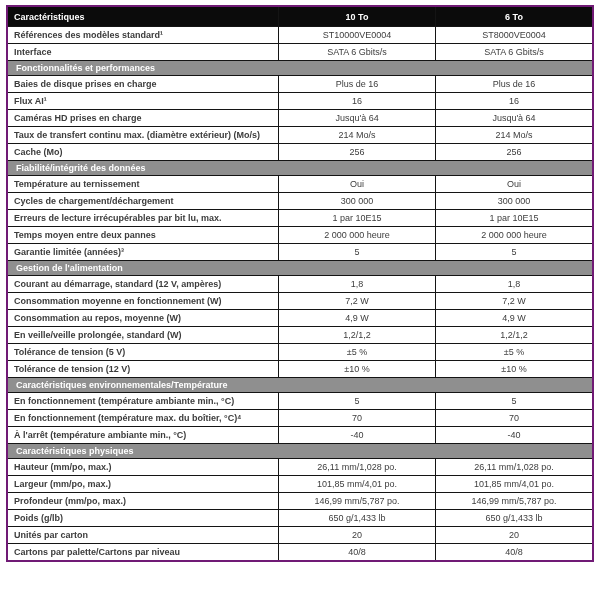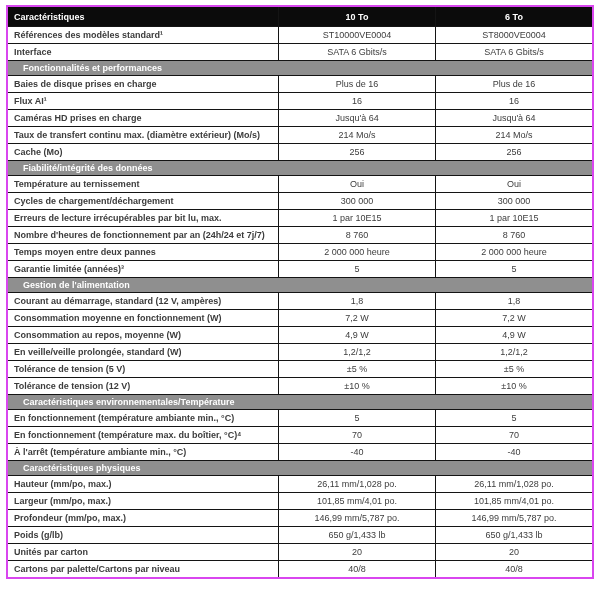--- a/index.html
+++ b/index.html
@@ -12,42 +12,42 @@
     width: 600px;
     height: 605px;
     box-sizing: border-box;
     padding: 5px 5px 0 6px;
     background: #ffffff;
   }
   table.spec-table {
     width: 588px;
     border-collapse: collapse;
     table-layout: fixed;
-    border: 2px solid #d946ef;
+    border: 2px solid #701a75;
   }
   .spec-table th, .spec-table td {
     border: 1px solid #141414;
     font-size: 9px;
     line-height: 10px;
     overflow: hidden;
   }
   .spec-table thead th {
     background: #0b0b0b;
     color: #ffffff;
     font-weight: bold;
     padding: 5px 6px 4px 6px;
   }
   th.col-label { text-align: left; width: 47.2%; }
   th.col-val   { text-align: center; width: 26.4%; }
   tr.section-row td {
     background: #8f8f8f;
     color: #ffffff;
     font-weight: bold;
     text-align: left;
-    padding: 2px 15px;
+    padding: 2px 8px;
   }
   tr.data-row td {
     background: #ffffff;
     color: #3c3c3c;
     padding: 3px 6px;
   }
   td.label-cell { text-align: left; font-weight: bold; }
   td.value-cell { text-align: center; color: #40444d; }
 </style>
 </head>
@@ -113,25 +113,20 @@
           <td class="label-cell">Cycles de chargement/déchargement</td>
           <td class="value-cell">300 000</td>
           <td class="value-cell">300 000</td>
         </tr>
         <tr class="data-row">
           <td class="label-cell">Erreurs de lecture irrécupérables par bit lu, max.</td>
           <td class="value-cell">1 par 10E15</td>
           <td class="value-cell">1 par 10E15</td>
         </tr>
         <tr class="data-row">
-          <td class="label-cell">Nombre d'heures de fonctionnement par an (24h/24 et 7j/7)</td>
-          <td class="value-cell">8 760</td>
-          <td class="value-cell">8 760</td>
-        </tr>
-        <tr class="data-row">
           <td class="label-cell">Temps moyen entre deux pannes</td>
           <td class="value-cell">2 000 000 heure</td>
           <td class="value-cell">2 000 000 heure</td>
         </tr>
         <tr class="data-row">
           <td class="label-cell">Garantie limitée (années)³</td>
           <td class="value-cell">5</td>
           <td class="value-cell">5</td>
         </tr>
         <tr class="section-row">

